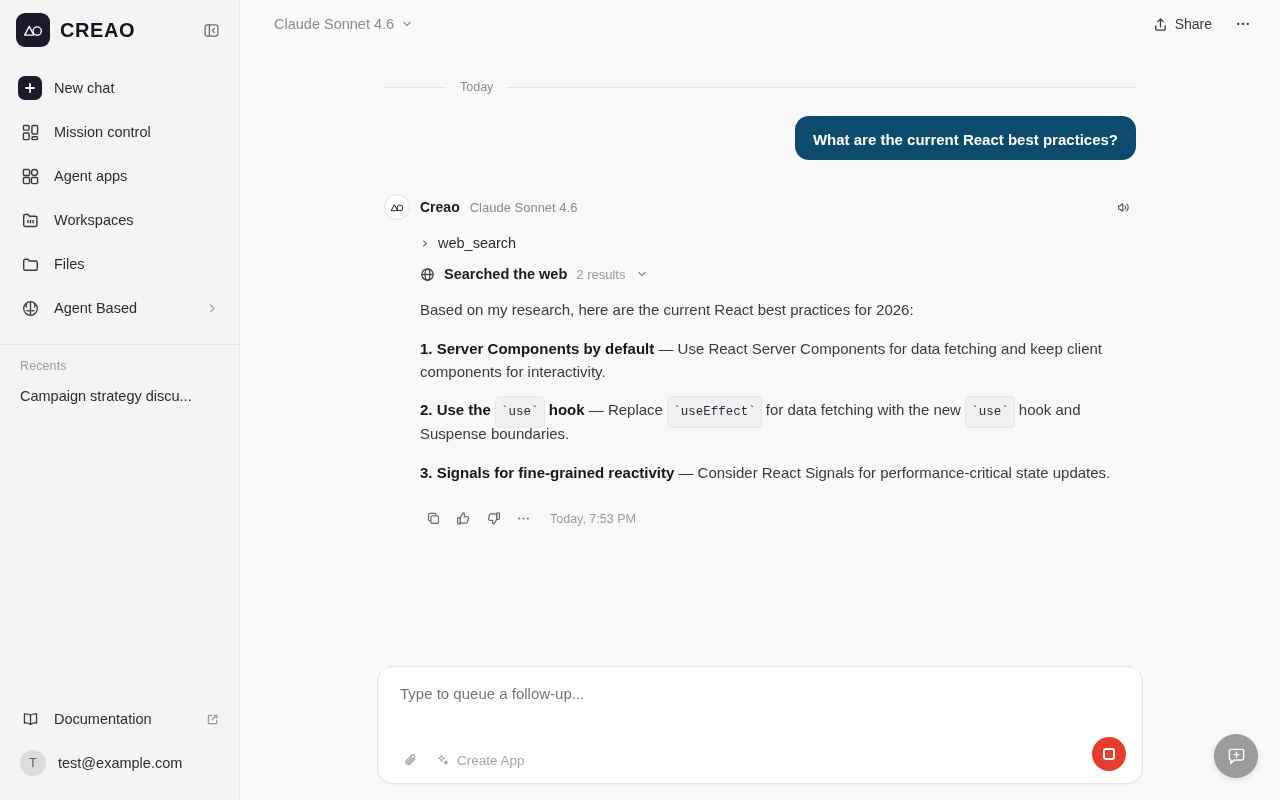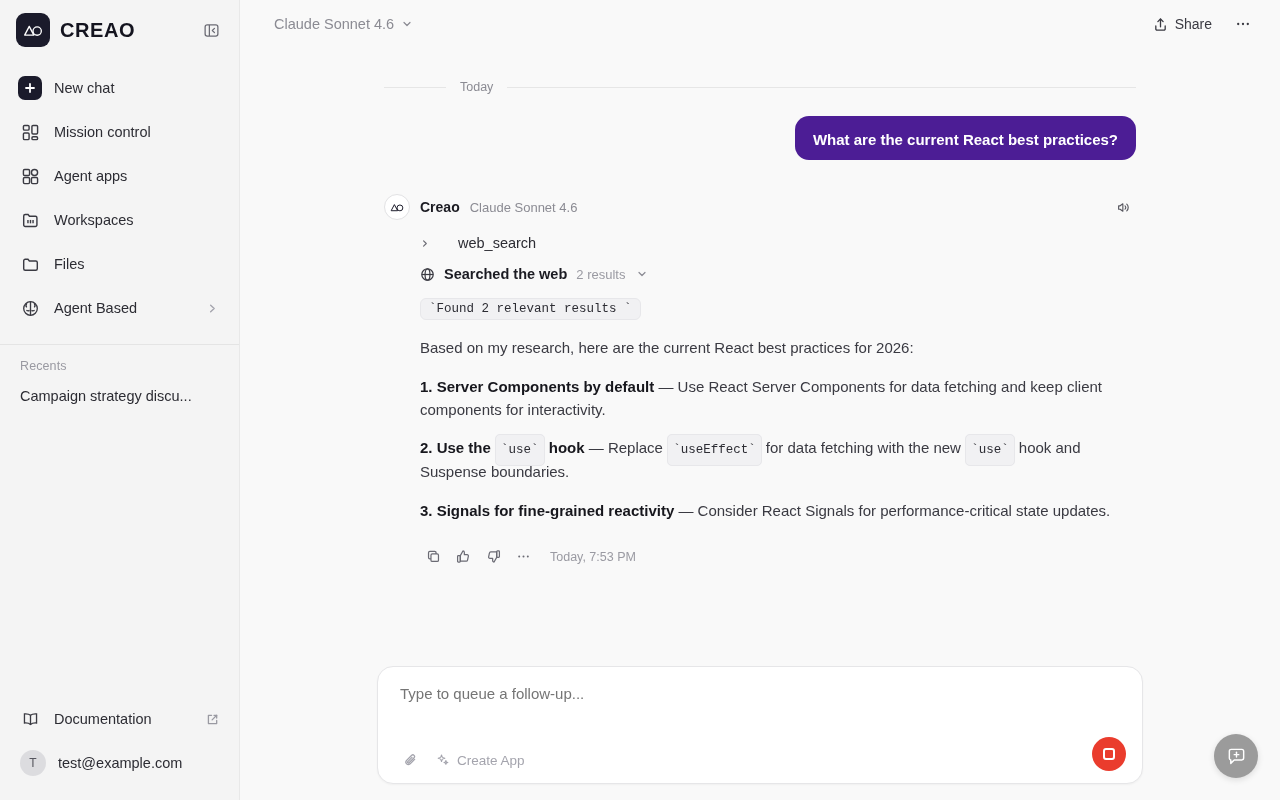--- a/index.html
+++ b/index.html
@@ -127,21 +127,21 @@
   .day-sep {
     display: flex; align-items: center; gap: 14px;
     margin: 12px 0 22px 0;
   }
   .day-sep .line { flex: 1 1 auto; height: 1px; background: #e6e6e6; }
   .day-sep .lbl { font-size: 12.5px; color: #8b8b93; }
   .day-sep .line.short { flex: 0 0 62px; }
 
   .user-row-msg { display: flex; justify-content: flex-end; }
   .user-bubble {
-    background: #4c1d95; color: #fff; border-radius: 14px;
+    background: #0c4a6e; color: #fff; border-radius: 14px;
     padding: 14px 18px 10px 18px; max-width: 460px;
   }
   .user-bubble .txt { font-size: 15px; font-weight: 700; line-height: 1.35; }
   .user-bubble .time {
     font-size: 12px; color: #a9a9b6; text-align: right; margin-top: 8px;
   }
 
   .assistant { margin-top: 34px; position: relative; }
   .asst-head { display: flex; align-items: center; gap: 10px; }
   .asst-avatar {
@@ -153,21 +153,21 @@
   .asst-model { font-size: 13px; color: #8b8b93; }
   .speaker-btn {
     margin-left: auto; width: 26px; height: 26px; border-radius: 6px;
     display: flex; align-items: center; justify-content: center;
     color: #56565e; cursor: pointer;
   }
 
   .asst-body { padding-left: 36px; margin-top: 12px; }
 
   .tool-row {
-    display: flex; align-items: center; gap: 28px;
+    display: flex; align-items: center; gap: 8px;
     font-size: 14.5px; color: #2c2c33; cursor: pointer;
     padding: 3px 0;
   }
   .tool-row .chev { color: #6b6b74; display: flex; width: 10px; }
 
   .search-row {
     display: flex; align-items: center; gap: 9px; margin-top: 12px;
     cursor: pointer;
   }
   .search-row .lbl { font-size: 14.5px; font-weight: 700; color: #1b1b22; }
@@ -471,21 +471,20 @@
               </span>
               <span class="lbl">Searched the web</span>
               <span class="count">2 results</span>
               <span class="dchev">
                 <svg width="12" height="12" viewBox="0 0 14 14" fill="none" stroke="currentColor" stroke-width="1.4" stroke-linecap="round" stroke-linejoin="round">
                   <path d="M3.5 5.2 L7 8.8 L10.5 5.2"></path>
                 </svg>
               </span>
             </div>
 
-            <div><span class="code-chip">`Found 2 relevant results `</span></div>
 
             <div class="para">Based on my research, here are the current React best practices for 2026:</div>
 
             <div class="listitem">
               <b><span>1.</span>
               <span>Server Components by default</span></b>
               <span>—</span>
               <span>Use React Server Components for data fetching and keep client components for interactivity.</span>
             </div>
 

